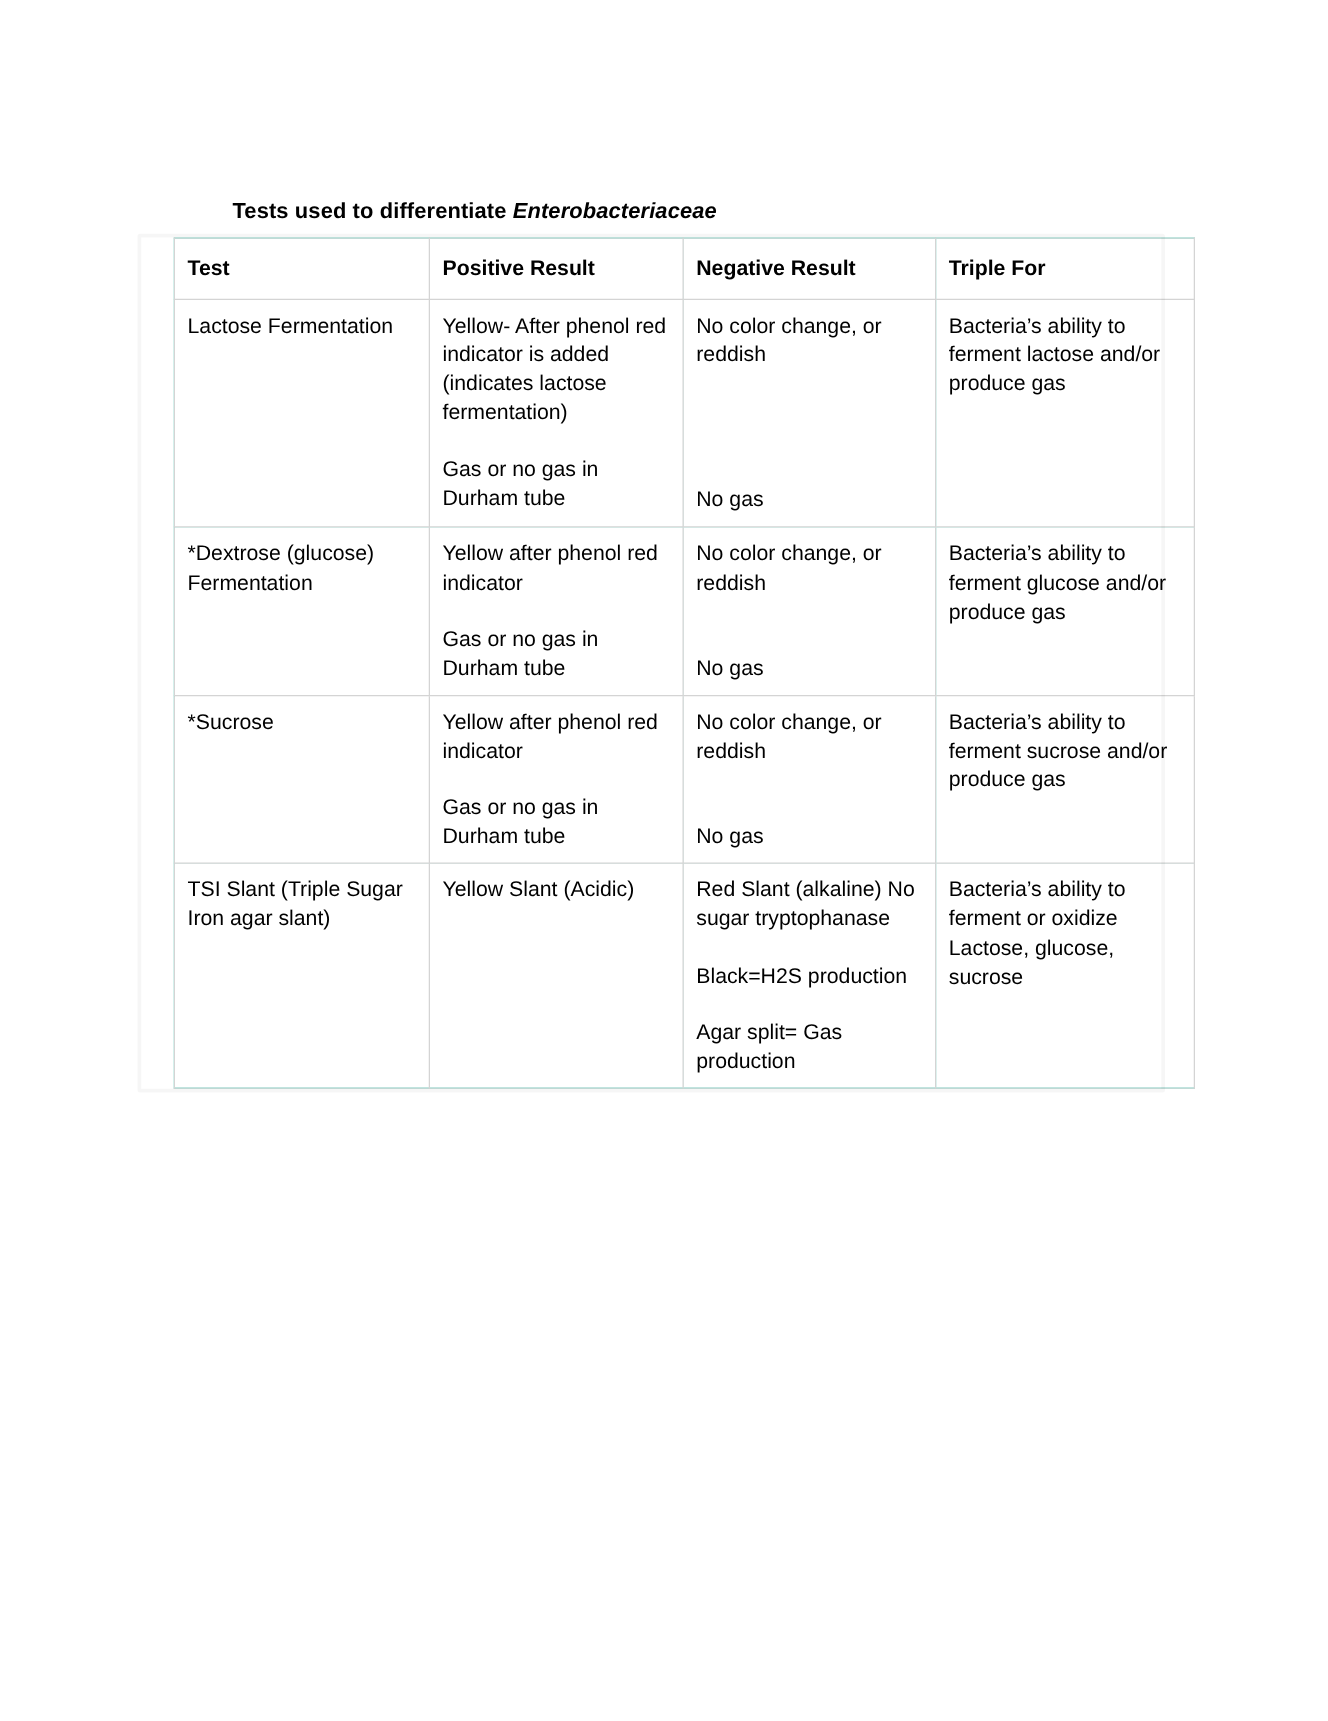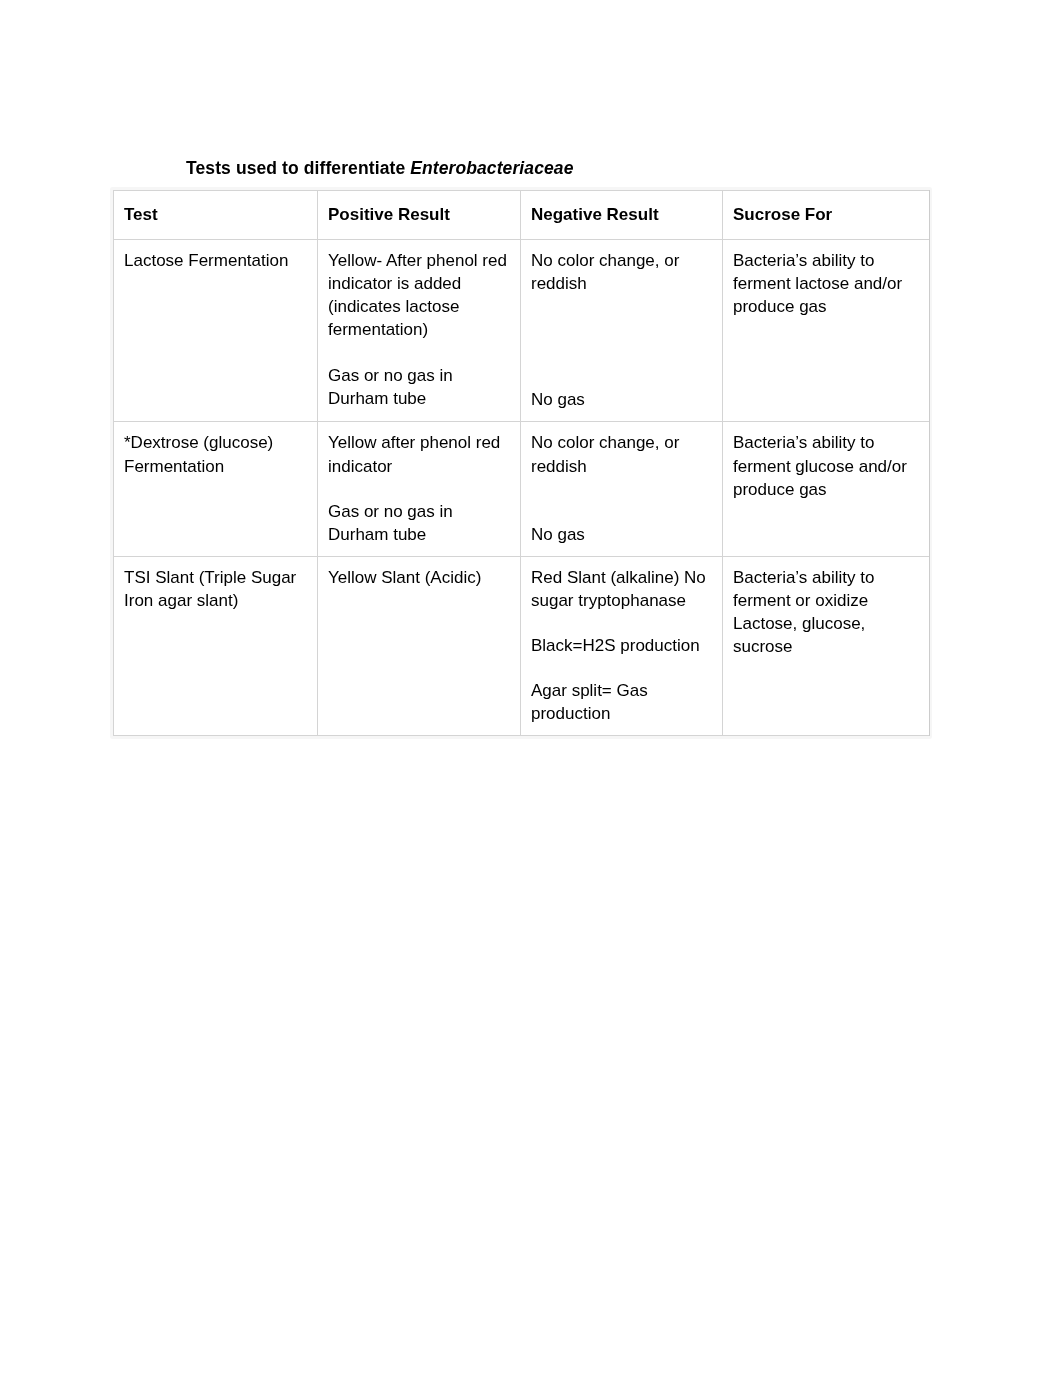--- a/index.html
+++ b/index.html
@@ -45,20 +45,21 @@
     left: 113px;
     top: 190px;
     width: 816px;
   }
 
   table.data-table {
     border-collapse: collapse;
     width: 816px;
     table-layout: fixed;
     background: #5eead4;
+    margin-left: 26px;
   }
 
   table.data-table col.c1 { width: 204px; }
   table.data-table col.c2 { width: 203px; }
   table.data-table col.c3 { width: 202px; }
   table.data-table col.c4 { width: 207px; }
 
   table.data-table th,
   table.data-table td {
     border: 1px solid #d4d4d4;
@@ -117,21 +118,21 @@
         <col class="c1">
           <col class="c2">
           <col class="c3">
           <col class="c4">
       </colgroup>
       <thead>
         <tr>
           <th>Test</th>
           <th>Positive Result</th>
           <th>Negative Result</th>
-          <th>Sucrose For</th>
+          <th>Triple For</th>
         </tr>
       </thead>
       <tbody>
 
         <tr>
           <td class="pad-bottom-lg">Lactose Fermentation</td>
           <td class="pad-bottom-lg">
             <p class="cell-para">Yellow- After phenol red indicator is added (indicates lactose fermentation)</p>
             <p class="cell-para">Gas or no gas in Durham tube</p>
           </td>
@@ -148,20 +149,32 @@
             <p class="cell-para">Yellow after phenol red indicator</p>
             <p class="cell-para">Gas or no gas in Durham tube</p>
           </td>
           <td>
             <p class="cell-para">No color change, or reddish</p>
             <p class="cell-para" style="margin-top:45px;">No gas</p>
           </td>
           <td>Bacteria’s ability to ferment glucose and/or produce gas</td>
         </tr>
 
+        <tr>
+          <td>*Sucrose</td>
+          <td>
+            <p class="cell-para">Yellow after phenol red indicator</p>
+            <p class="cell-para">Gas or no gas in Durham tube</p>
+          </td>
+          <td>
+            <p class="cell-para">No color change, or reddish</p>
+            <p class="cell-para" style="margin-top:45px;">No gas</p>
+          </td>
+          <td>Bacteria’s ability to ferment sucrose and/or produce gas</td>
+        </tr>
 
         <tr>
           <td class="pad-bottom-lg">TSI Slant (Triple Sugar Iron agar slant)</td>
           <td class="pad-bottom-lg">
             <p class="cell-para">Yellow Slant (Acidic)</p>
           </td>
           <td class="pad-bottom-lg">
             <p class="cell-para">Red Slant (alkaline) No sugar tryptophanase</p>
             <p class="cell-para">Black=H2S production</p>
             <p class="cell-para">Agar split= Gas production</p>

